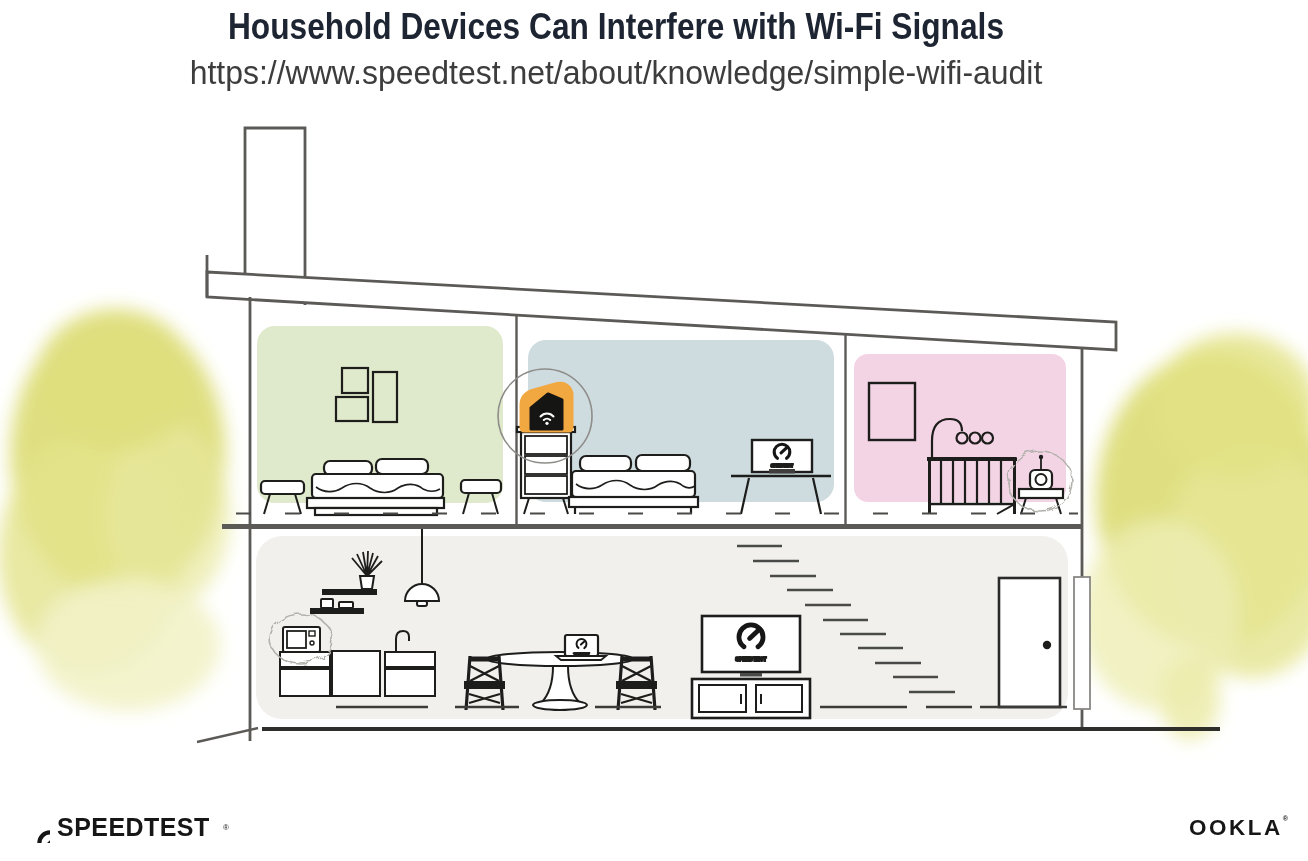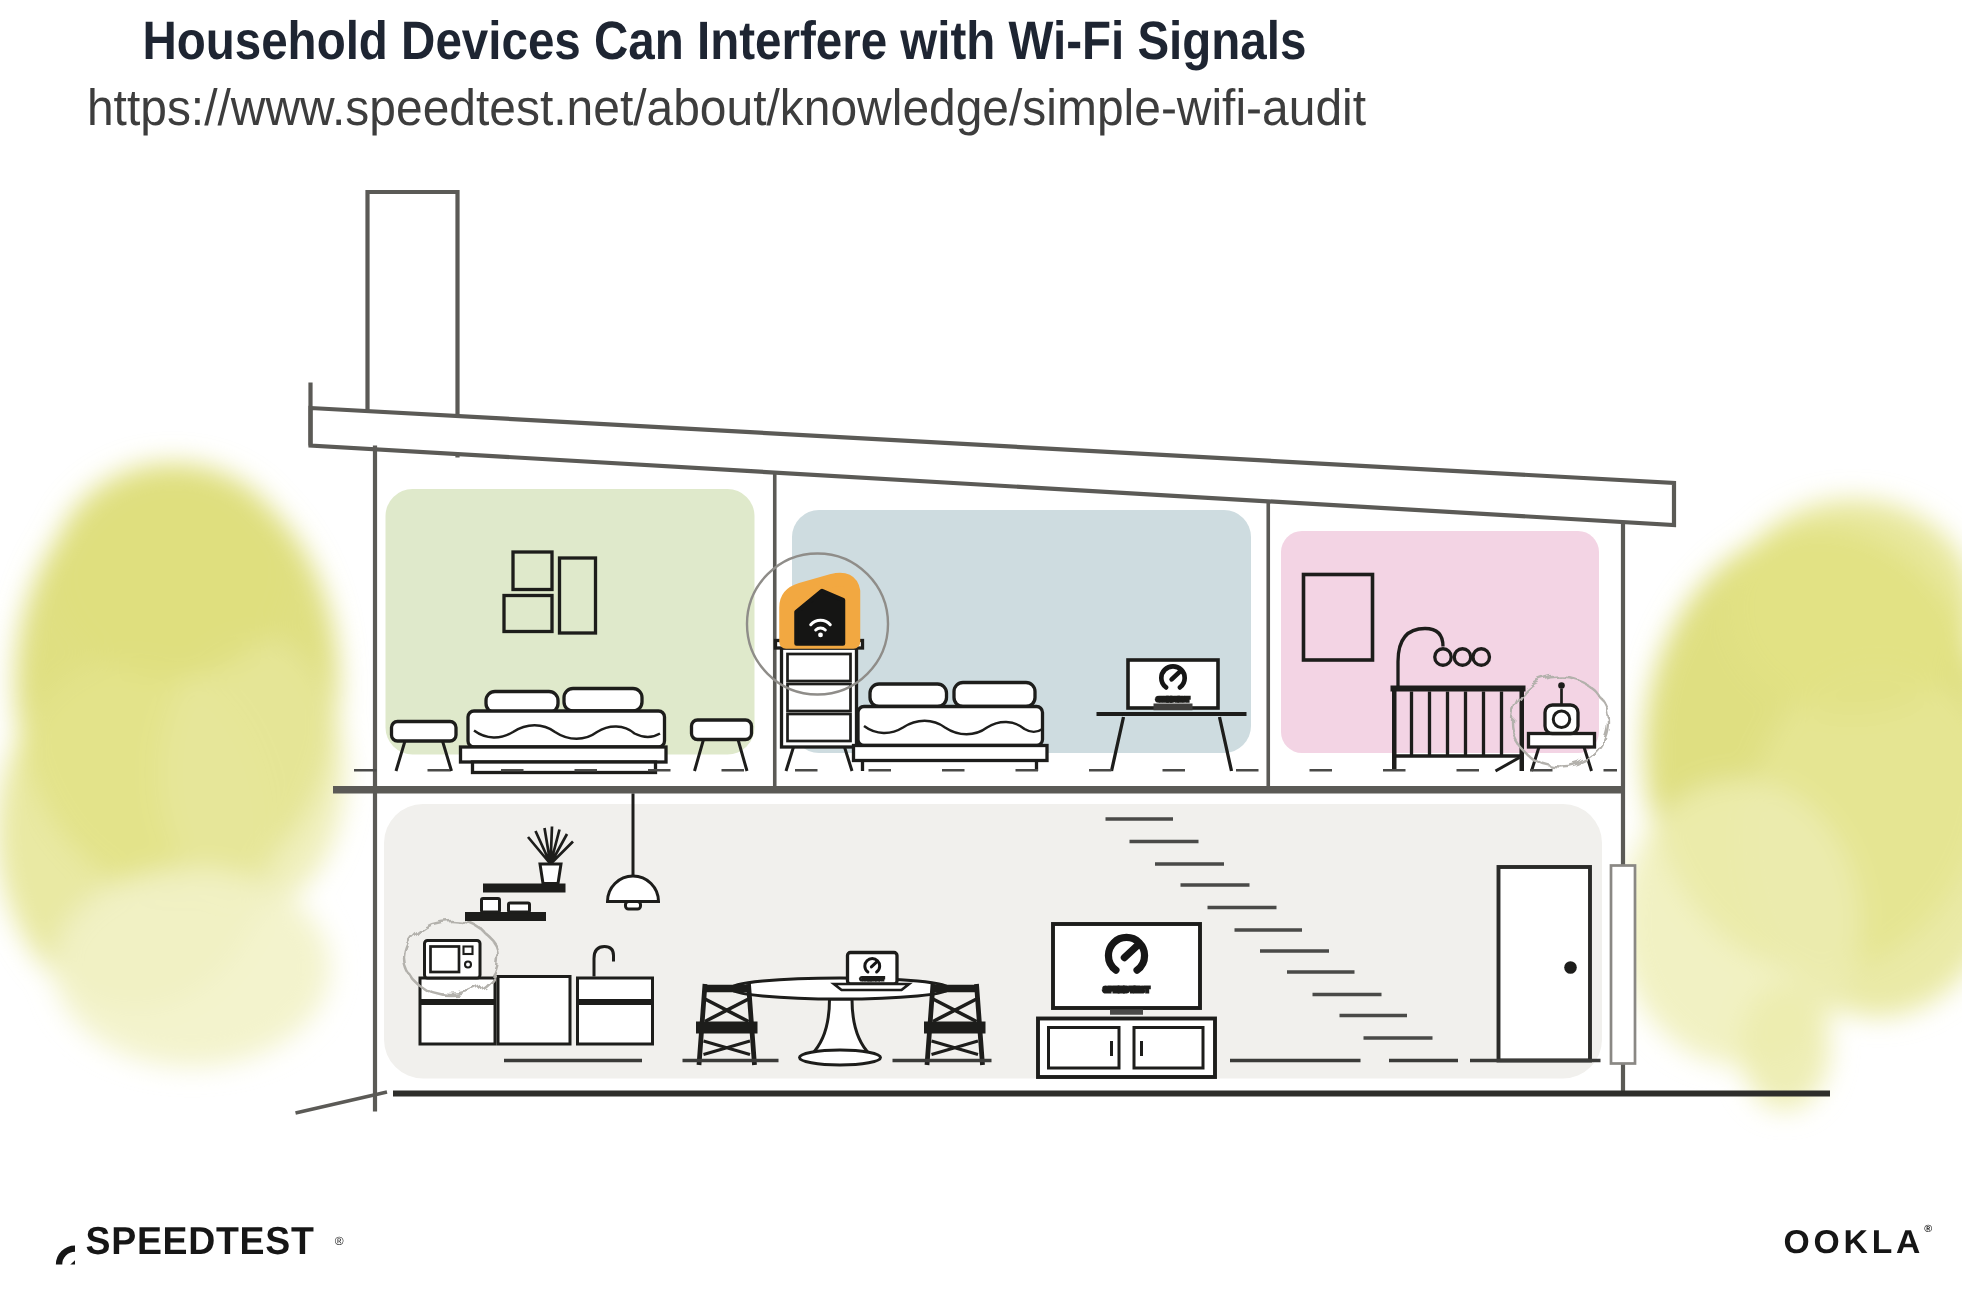--- a/index.html
+++ b/index.html
@@ -1,18 +1,18 @@
 <!DOCTYPE html>
 <html><head>
 <meta charset="utf-8">
 <style>
   html,body{margin:0;padding:0;background:#ffffff;}
   body{width:1308px;height:861px;position:relative;overflow:hidden;
        font-family:"Liberation Sans",sans-serif;}
-  .hdr{position:absolute;top:6px;left:0;width:1232px;z-index:5;margin-left:21px;}
+  .hdr{position:absolute;top:6px;left:0;width:1232px;text-align:center;z-index:5;}
   .title{font-size:36px;font-weight:bold;color:#1e2532;letter-spacing:0px;
          transform:scaleX(0.88);transform-origin:center;white-space:nowrap;}
   .subtitle{font-size:34px;font-weight:400;color:#3d3d3d;margin-top:5px;
          transform:scaleX(0.94);transform-origin:center;white-space:nowrap;}
   svg.scene{position:absolute;left:0;top:0;z-index:1;}
   .footer{position:absolute;left:0;bottom:18px;width:1308px;z-index:5;
           display:flex;justify-content:space-between;align-items:center;
           padding:0 20px;box-sizing:border-box;}
   .stlogo{display:flex;align-items:center;gap:7px;color:#161616;}
   .stlogo .word{font-size:26px;font-weight:bold;letter-spacing:0.5px;

